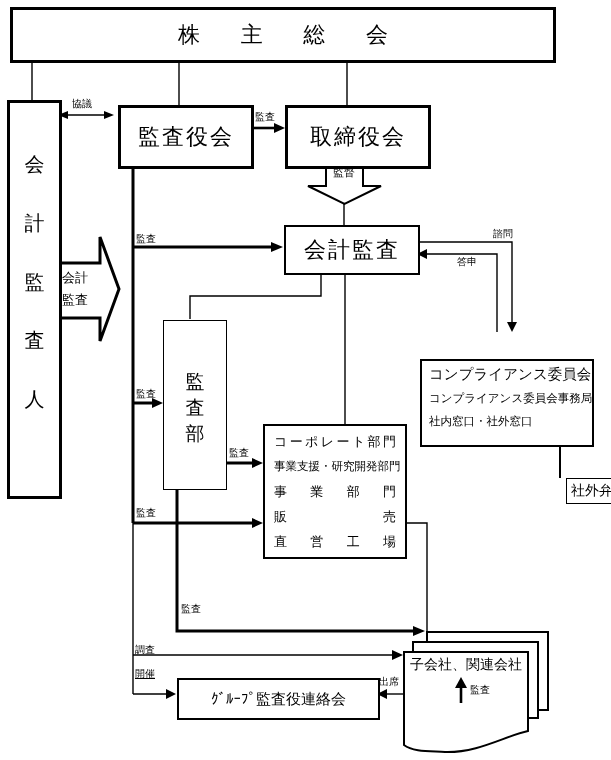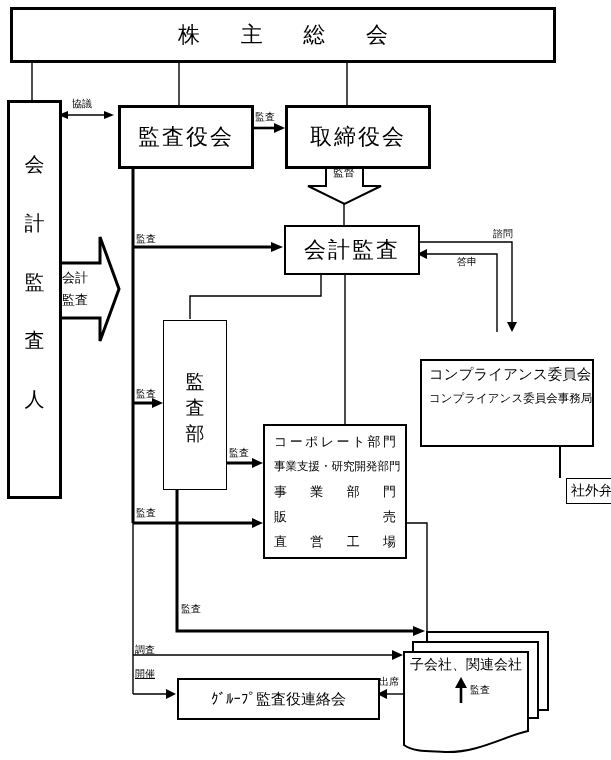--- a/index.html
+++ b/index.html
@@ -178,20 +178,21 @@
           <span>工</span>
           <span>場</span>
         </div>
     </div>
   </div>
 
   <div class="box thin" style="left:420px;top:332px;width:170px;height:84px;margin-top:27px;">
     <div style="position:absolute;left:0;top:4px;right:0;bottom:0;">
       <div class="cmp-line" style="top:0;font-size:14.5px;text-align:center;">コンプライアンス委員会</div>
       <div class="cmp-line" style="top:26px;font-size:11.5px;">コンプライアンス委員会事務局</div>
+      <div class="cmp-line" style="top:49px;font-size:11.5px;">社内窓口・社外窓口</div>
     </div>
   </div>
 
   <div class="box hair" style="left:526px;top:478px;width:78px;height:24px;font-size:14px;margin-left:40px;">
     <span>社外弁護士</span>
   </div>
 
   <div class="box" style="left:177px;top:678px;width:199px;height:38px;border-width:2.5px;font-size:15px;">
     <span>ｸﾞﾙｰﾌﾟ監査役連絡会</span>
   </div>

